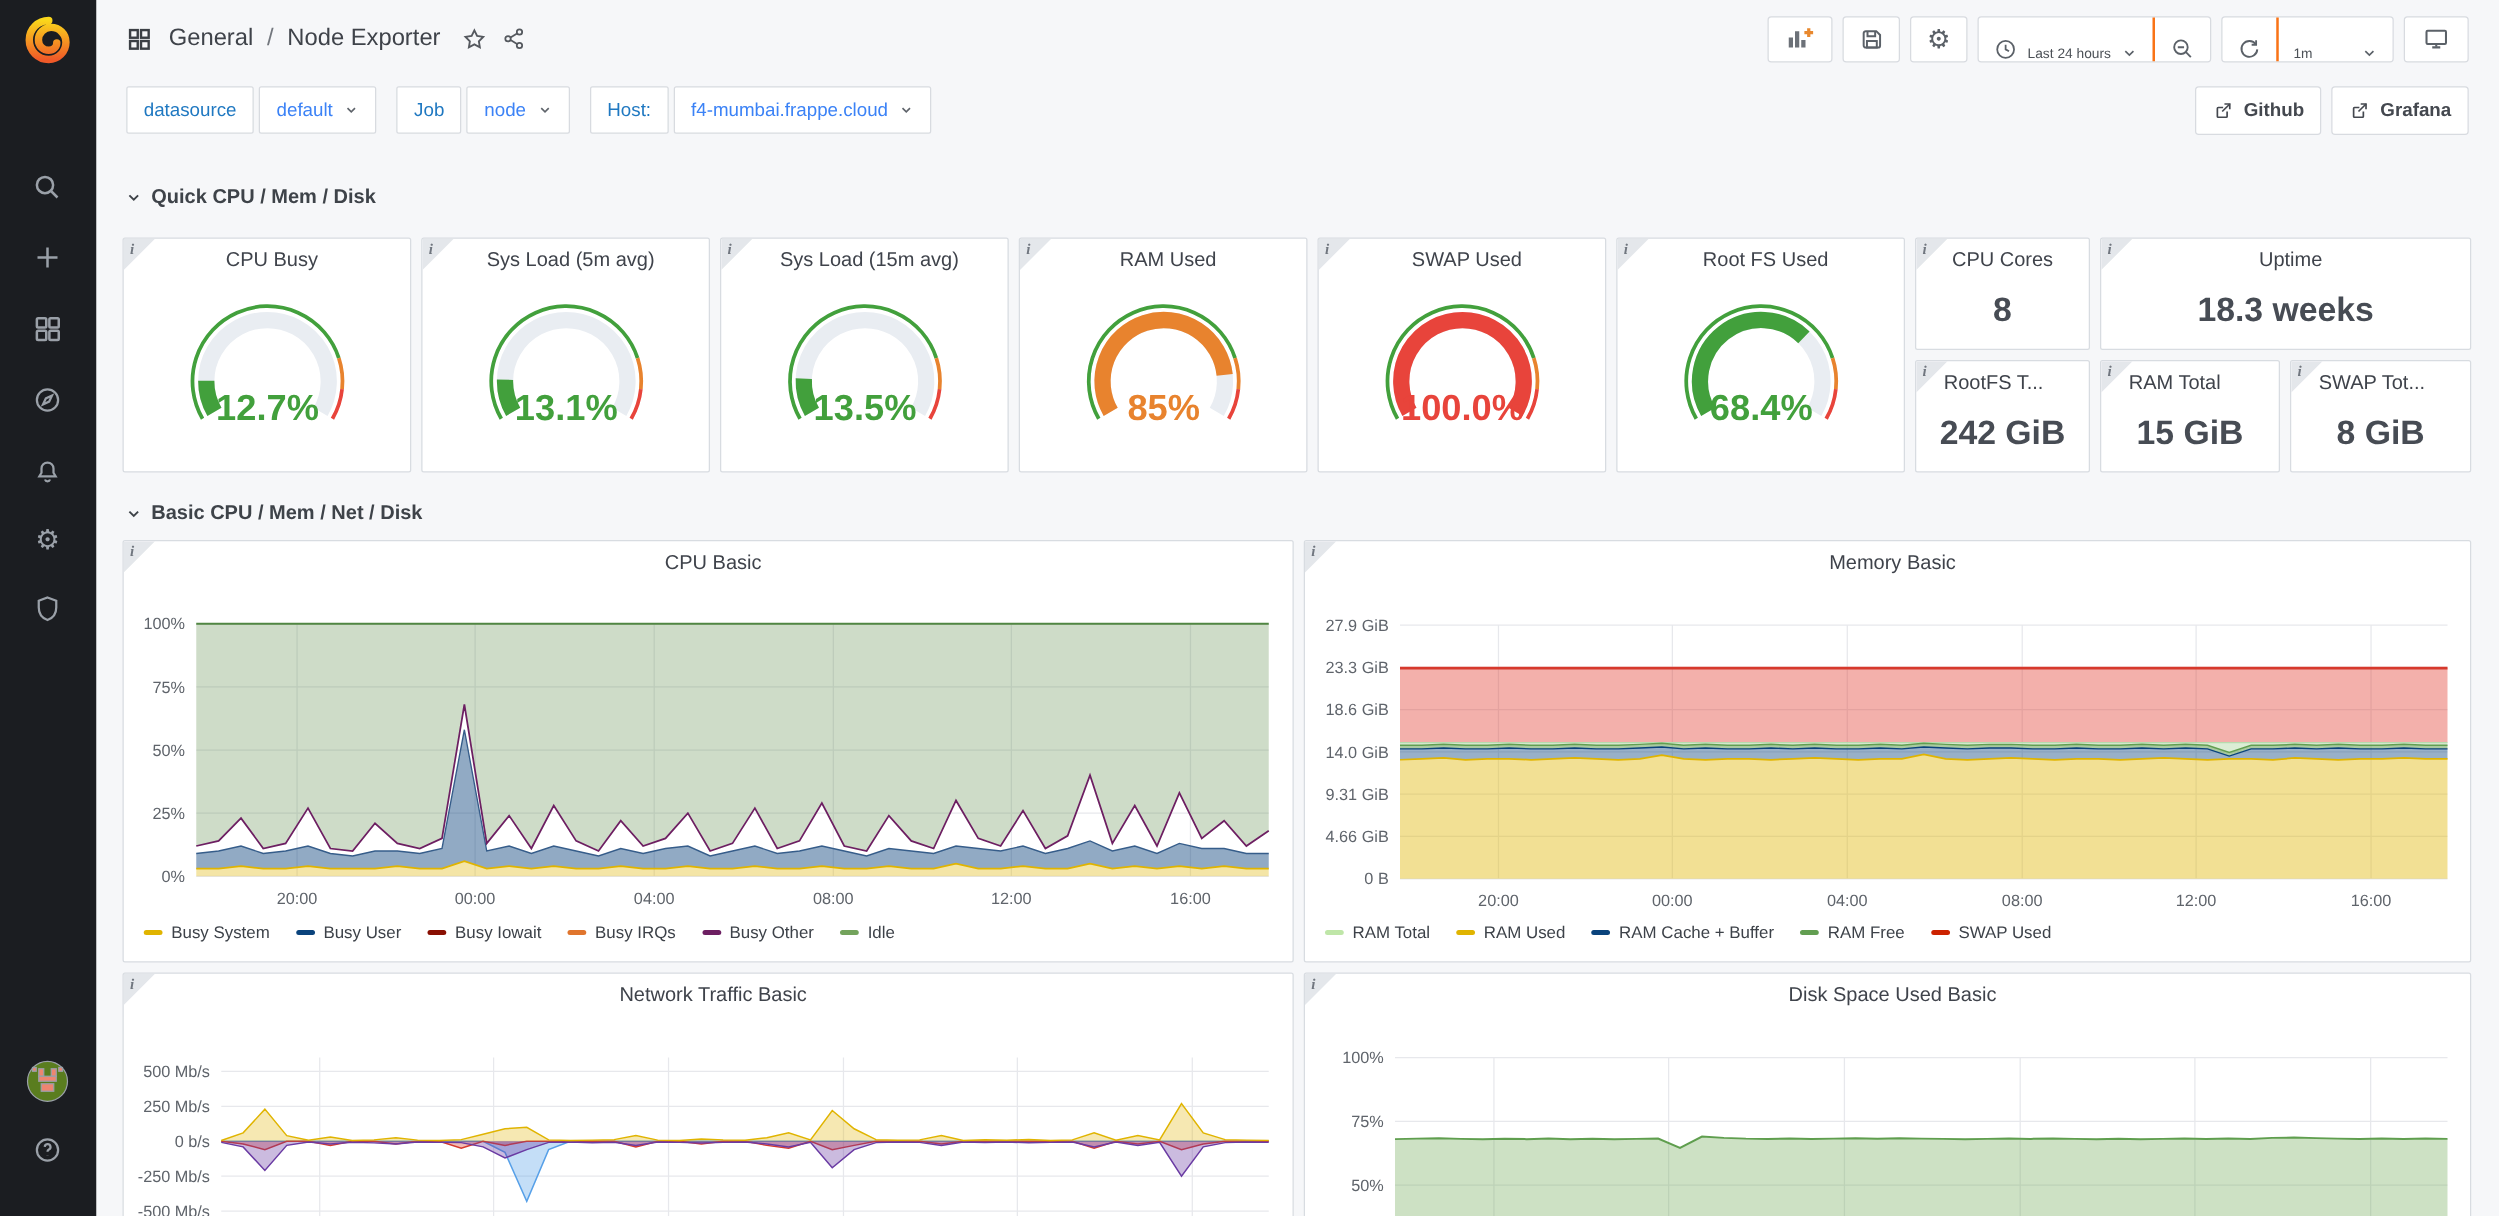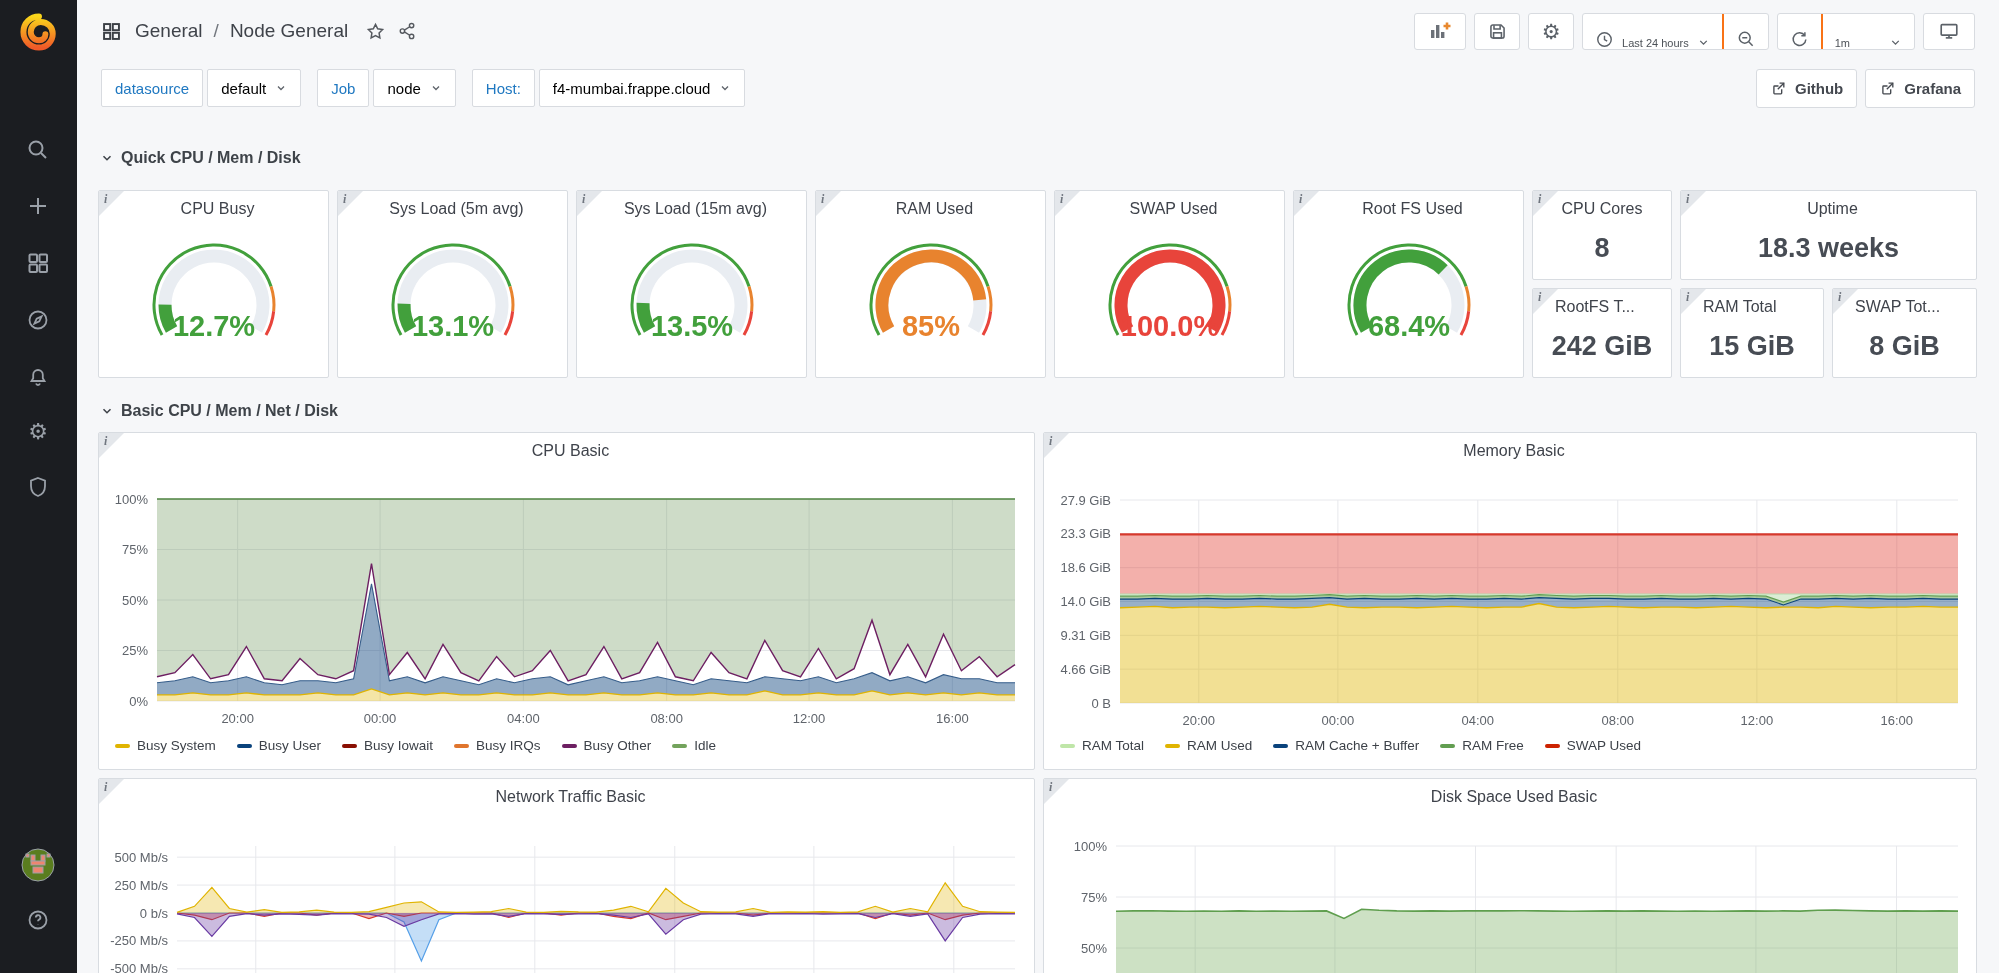--- a/index.html
+++ b/index.html
@@ -23,21 +23,21 @@
   .actions{margin-left:auto;display:flex;align-items:center;gap:8px;}
   .combo{display:flex;align-items:stretch;background:#fff;border:1px solid #d8dbe0;border-radius:3px;height:37px;box-sizing:border-box;}
   .combo .seg{display:flex;align-items:flex-end;gap:8px;padding:0 12px;font-size:11px;font-weight:500;color:#4c5157;cursor:pointer;}
   .combo .seg + .seg{border-left:2px solid #f97316;gap:39px;}
   
   .subnav{position:absolute;left:77px;top:62px;right:0;height:52px;display:flex;align-items:center;padding:0 24px;gap:16px;}
   .vargroup{display:flex;gap:4px;align-items:flex-end;}
   .varbox{height:38px;background:#fff;border:1px solid #d8dbe0;border-radius:2px;display:flex;
           align-items:center;padding:0 13px;font-size:15px;box-sizing:border-box;}
   .varlabel{color:#1f78c1;font-weight:500;}
-  .varvalue{color:#000000;font-weight:500;gap:9px;cursor:pointer;}
+  .varvalue{color:#3b82f6;font-weight:500;gap:9px;cursor:pointer;}
   .navlinks{margin-left:auto;display:flex;gap:8px;}
   .linkbtn{height:37px;background:#fff;border:1px solid #d8dbe0;border-radius:3px;display:flex;gap:8px;
            align-items:center;padding:0 13px;font-size:15px;font-weight:600;color:#44484f;cursor:pointer;}
   
   .rowtitle{position:absolute;display:flex;align-items:center;gap:7px;font-size:16px;font-weight:600;color:#3e4349;cursor:pointer;}
   .panel{position:absolute;background:#fff;border:1px solid #d8dce1;border-radius:2px;box-sizing:border-box;overflow:hidden;}
   .icorner{position:absolute;top:0;left:0;width:0;height:0;border-top:25px solid #e4e7eb;border-right:25px solid transparent;cursor:pointer;}
   .icorner b{position:absolute;top:-24px;left:5px;font:italic bold 12px "Liberation Serif",serif;color:#70767f;}
   .ptitle{position:absolute;top:9px;left:32px;right:24px;text-align:center;font-size:16px;font-weight:500;
           color:#3f434b;white-space:nowrap;overflow:hidden;cursor:pointer;}
@@ -128,21 +128,21 @@
     <span class="crumb-icon">
       <svg width="21" height="21" viewBox="0 0 24 24" fill="none" stroke="#3b3f45" stroke-width="2.2">
           <rect x="3.5" y="3.5" width="7" height="7"></rect>
           <rect x="13.5" y="3.5" width="7" height="7"></rect>
           <rect x="3.5" y="13.5" width="7" height="7"></rect>
           <rect x="13.5" y="13.5" width="7" height="7"></rect>
         </svg>
     </span>
     <span>General</span>
     <span class="sep">/</span>
-    <span>Node General</span>
+    <span>Node Exporter</span>
     <span style="margin-left:6px;display:flex;cursor:pointer">
       <svg width="21" height="21" viewBox="0 0 24 24" fill="none" stroke="#55595f" stroke-width="1.7">
           <path d="M12 3.8 l2.5 5.1 5.6.8 -4 4 .9 5.6 -5-2.7 -5 2.7 .9-5.6 -4-4 5.6-.8 z"></path>
         </svg>
     </span>
     <span style="display:flex;cursor:pointer">
       <svg width="20" height="20" viewBox="0 0 24 24" fill="none" stroke="#55595f" stroke-width="1.7">
           <circle cx="17.5" cy="5.5" r="2.6"></circle>
           <circle cx="6.5" cy="12" r="2.6"></circle>
           <circle cx="17.5" cy="18.5" r="2.6"></circle>

